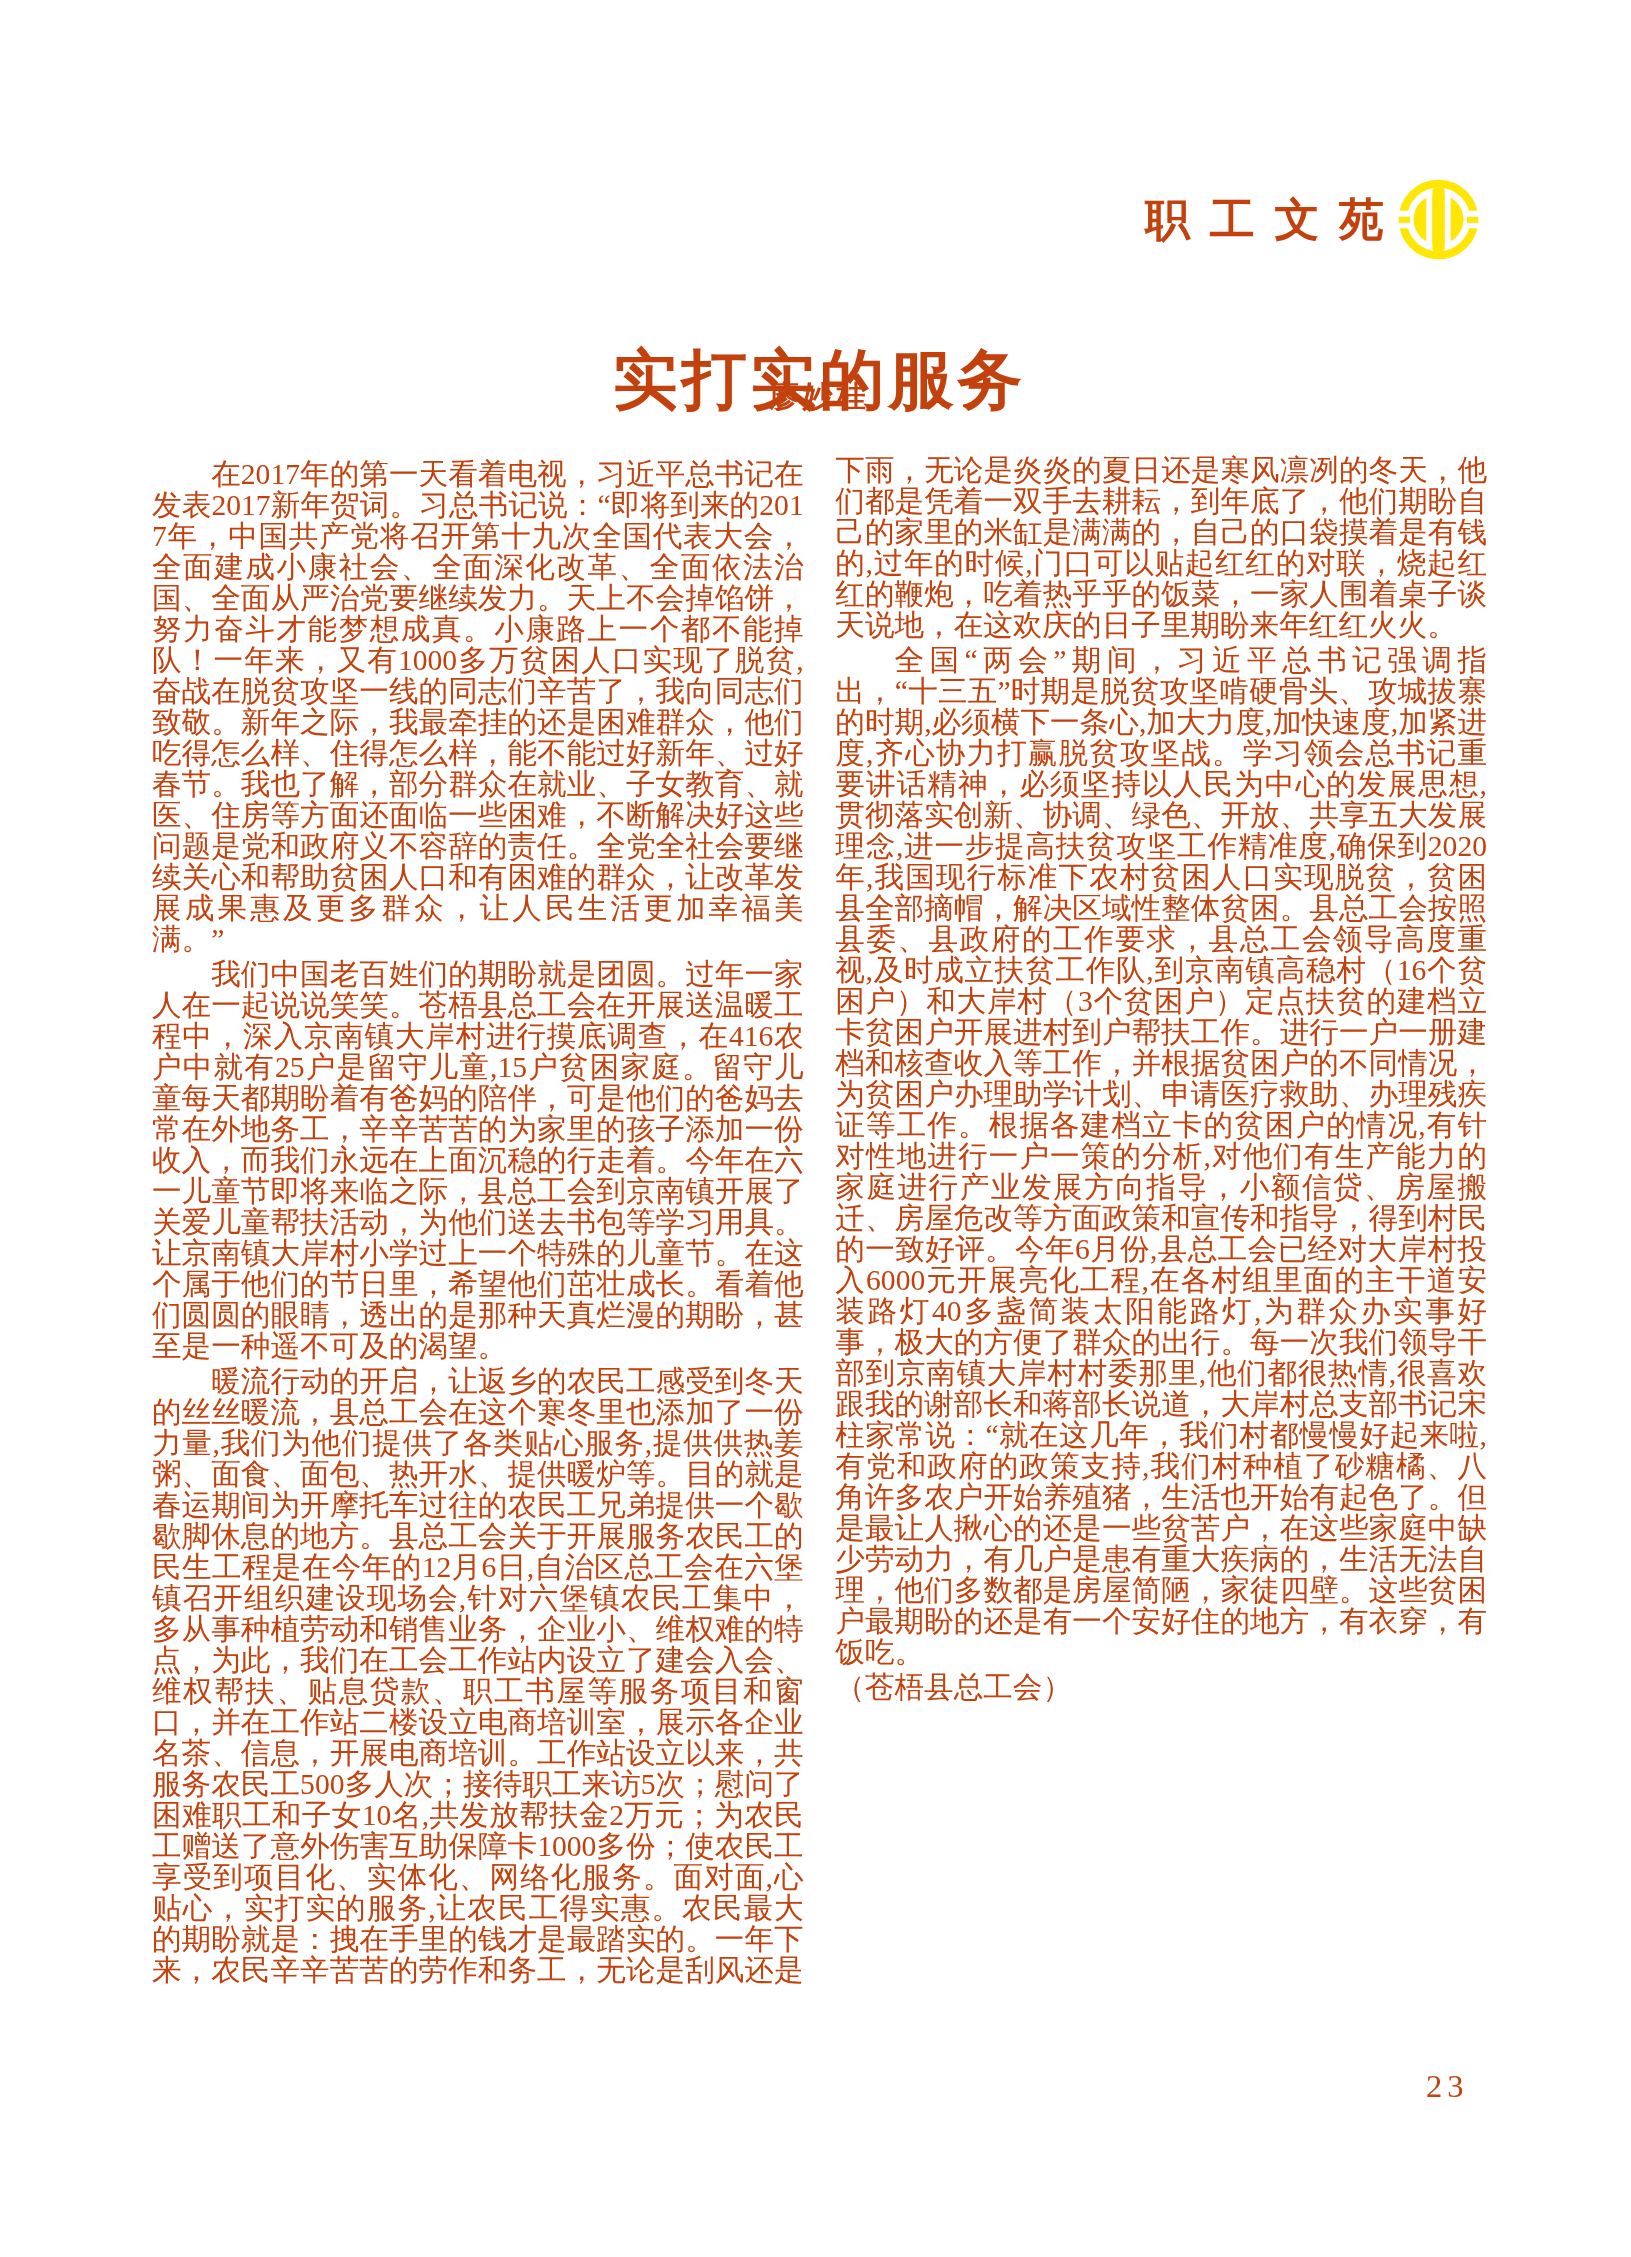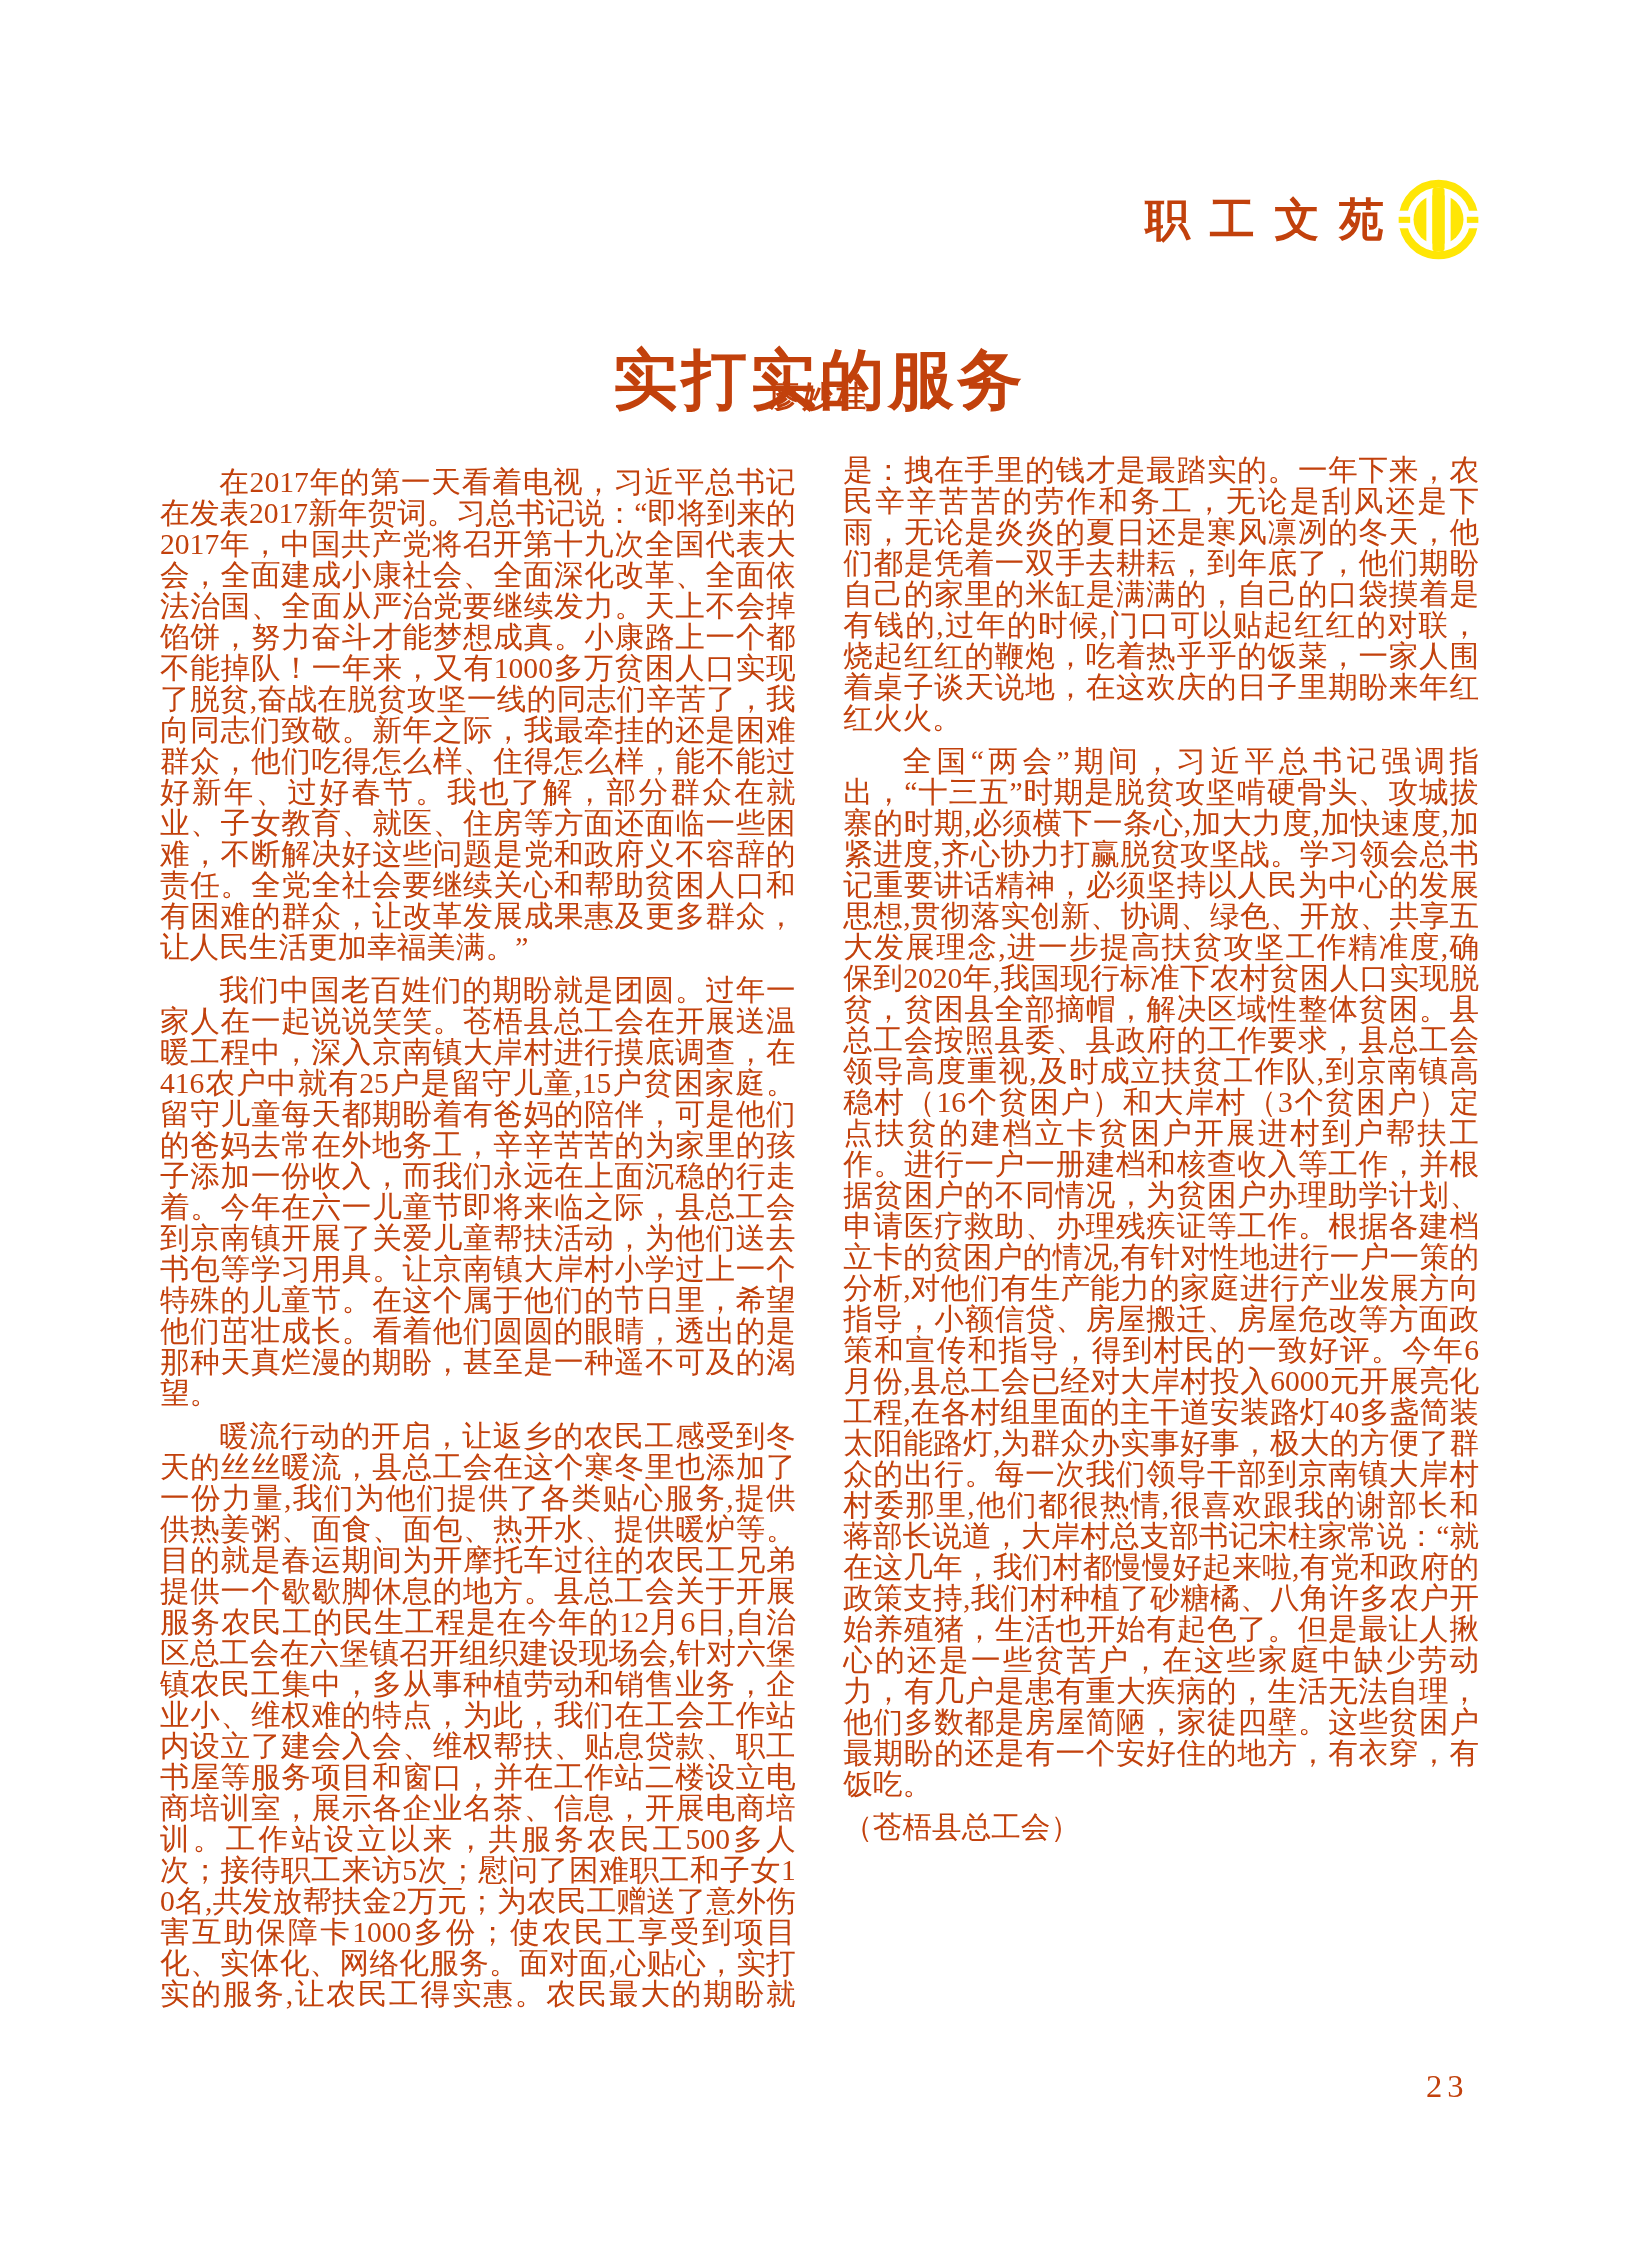--- a/index.html
+++ b/index.html
@@ -51,21 +51,21 @@
     width:1343px;height:1558px;
     column-count:2;
     column-gap:23.6px;
     column-fill:auto;
     font-size:29.6px;
     line-height:31px;
     text-align:justify;
     overflow:hidden;
   }
   .article-body p{
-    margin:12px;
+    margin:4px;
     text-indent:2em;
     word-break:break-all;
   }
   .byline{
     text-align:left;
     text-indent:0 !important;
     padding-right:9.9px;
   }
   .page-number{
     position:absolute;

